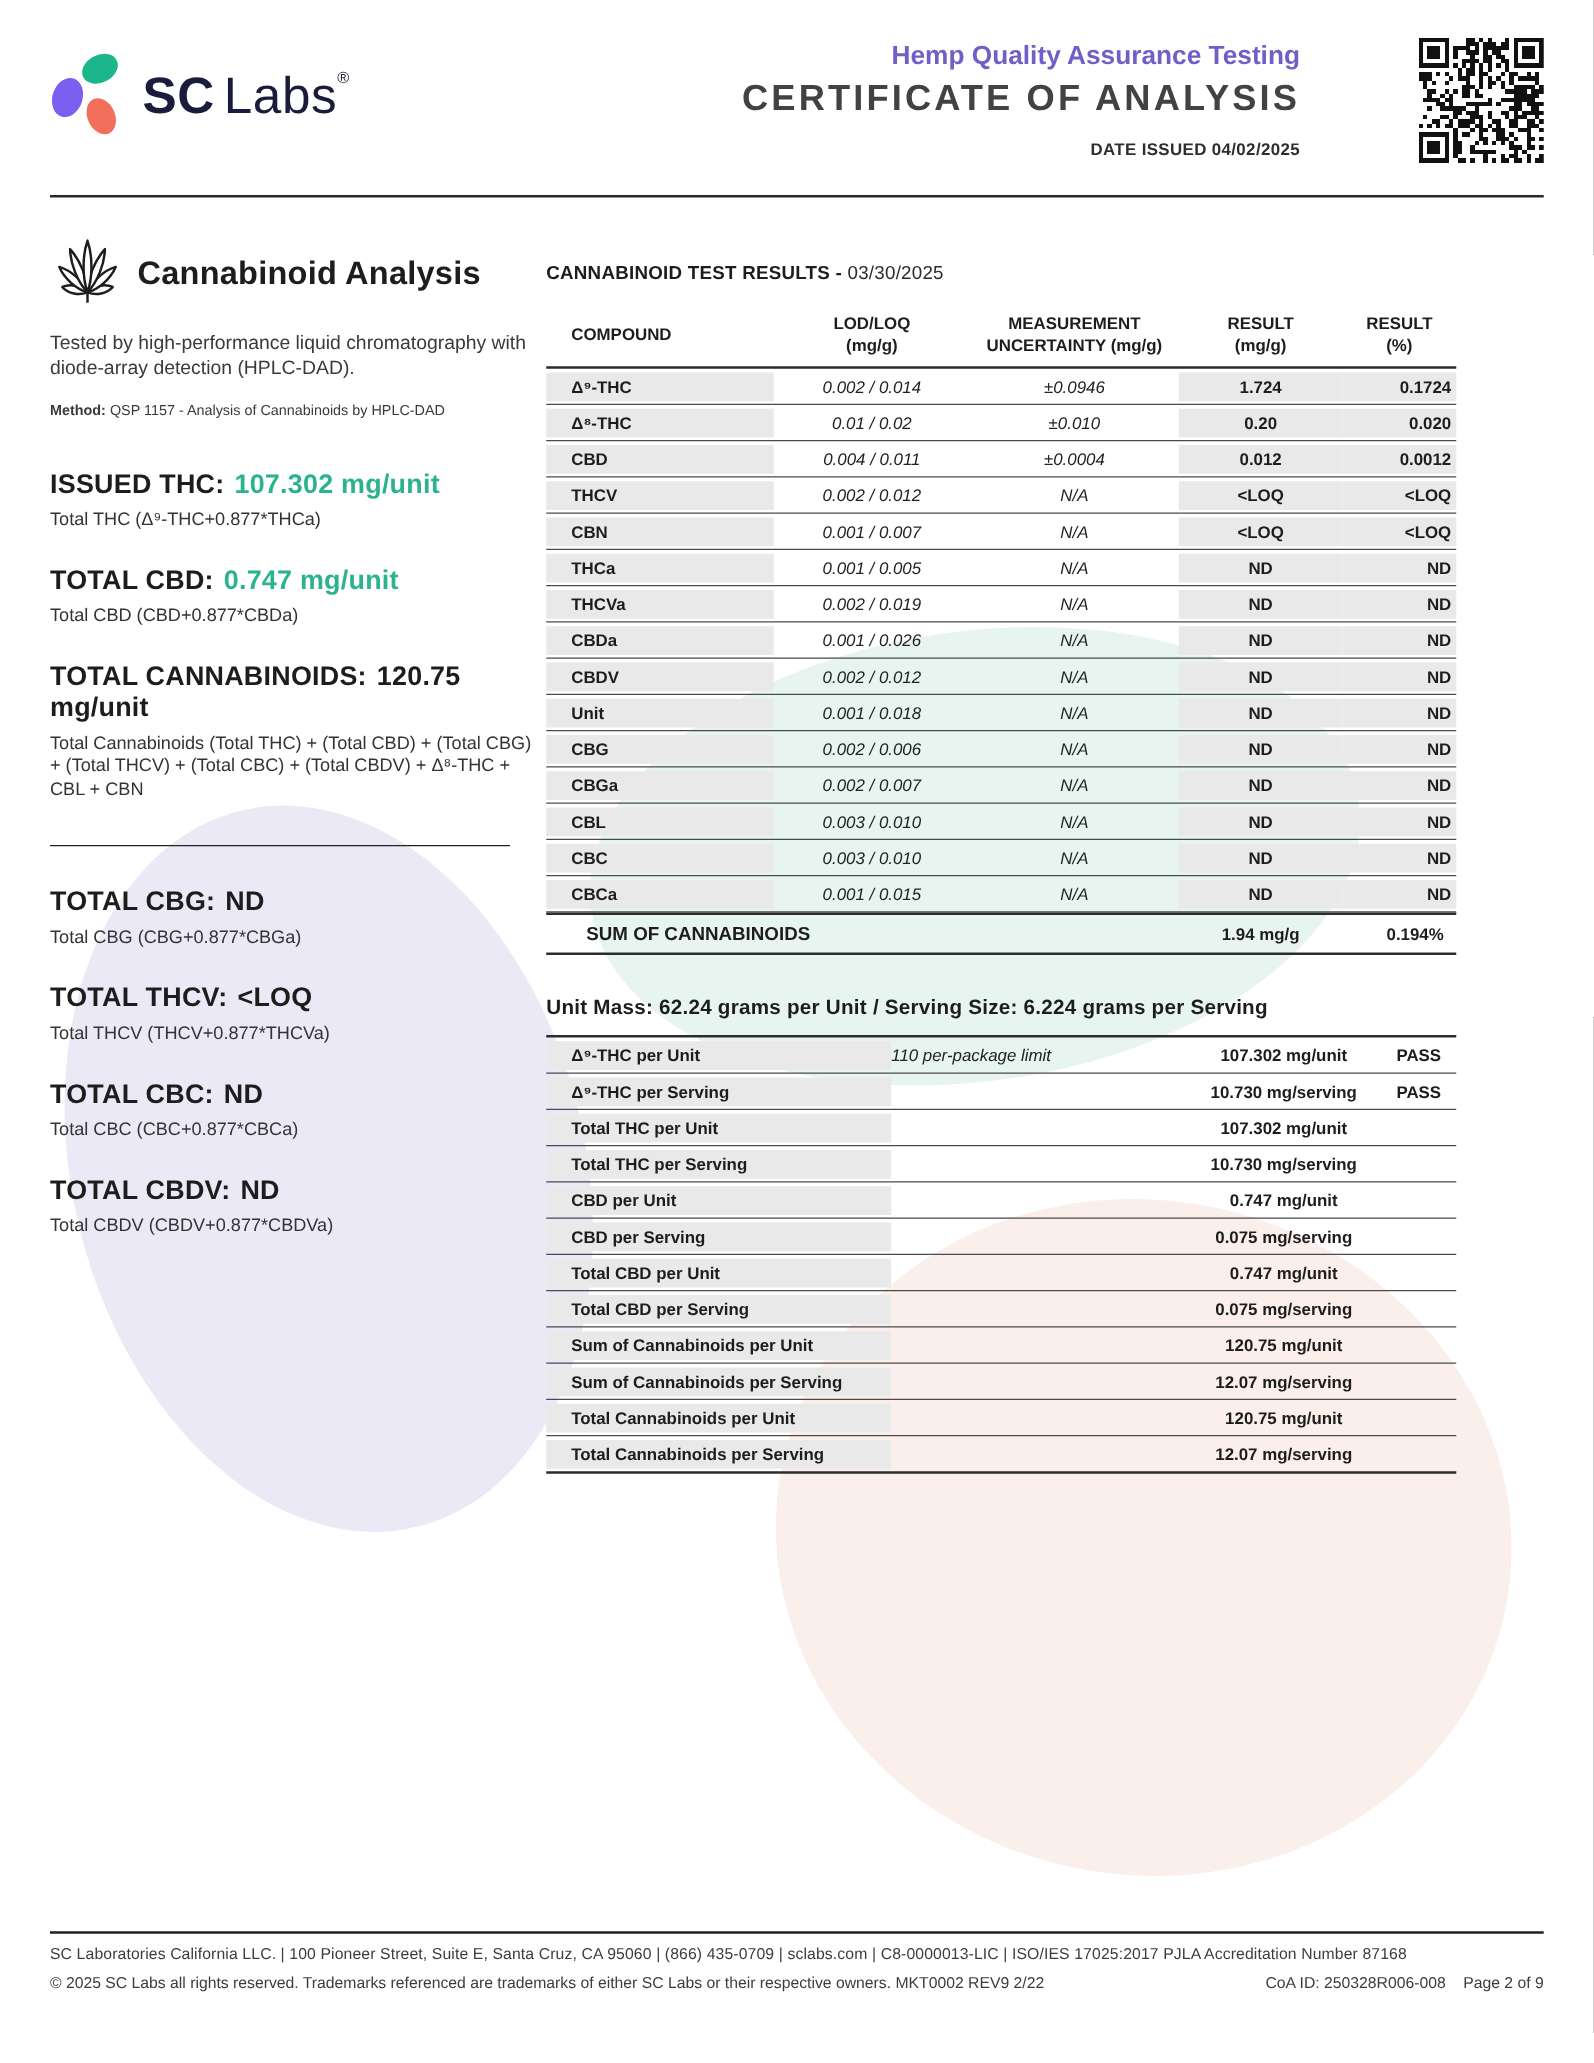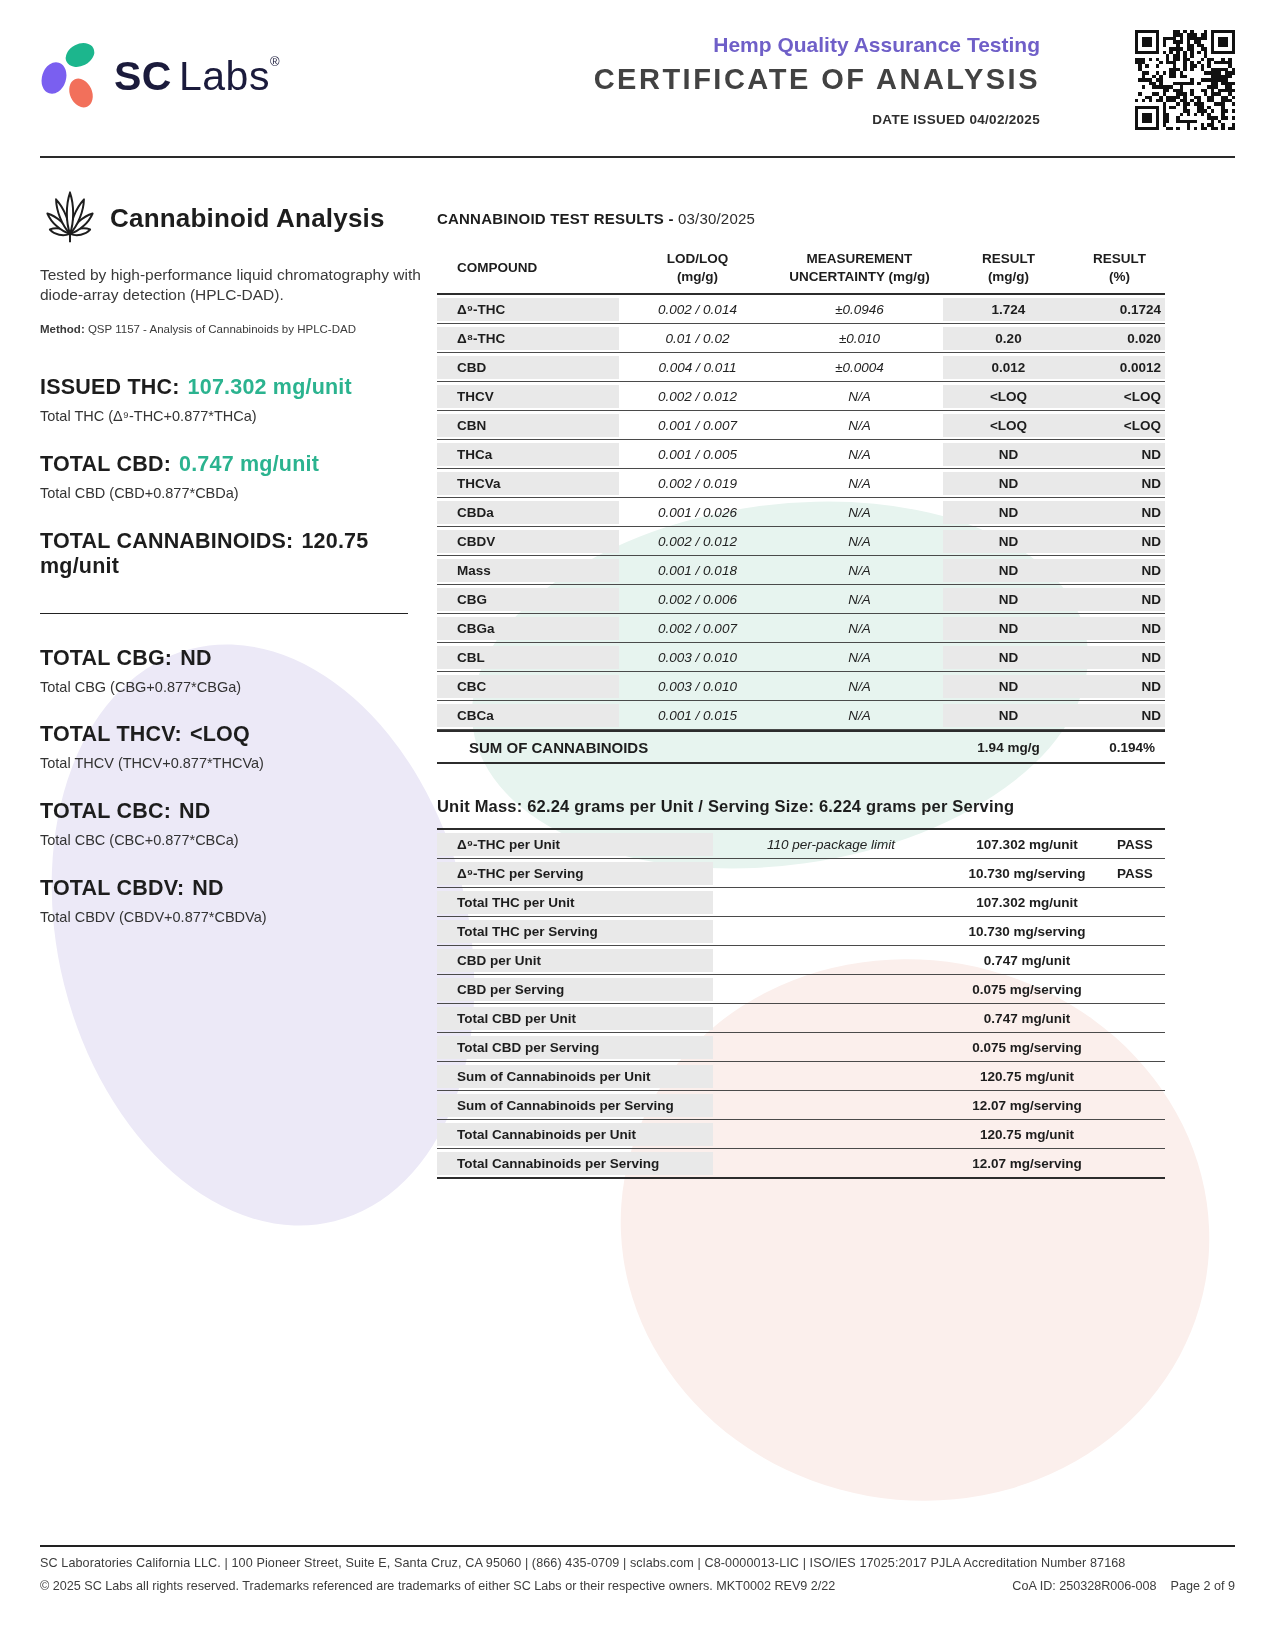--- a/index.html
+++ b/index.html
@@ -64,21 +64,21 @@
   .sum-row{display:grid;grid-template-columns:506px 131px 91px;height:30px;align-items:center;border-top:2px solid #2c2c2c;background:transparent;}
   .sum-label{font-size:15px;font-weight:700;padding-left:32px;}
   .sum-mg{font-size:13.5px;font-weight:700;text-align:center;}
   .sum-pct{font-size:13.5px;font-weight:700;text-align:right;padding-right:10px;}
 
   .unit-mass{margin-top:33px;font-size:16.5px;font-weight:700;letter-spacing:.2px;}
   .t2{margin-top:12px;border-top:2px solid #2c2c2c;border-bottom:2px solid #2c2c2c;}
   .t2-row{display:grid;grid-template-columns:276px 236px 156px 60px;height:28px;align-items:center;border-bottom:1.4px solid #4a4a4a;}
   .t2-row:last-of-type{border-bottom:none;}
   .c2-label{font-size:13.5px;font-weight:700;padding-left:20px;}
-  .c2-limit{font-size:13.5px;font-style:italic;color:#222;text-align:center;}
+  .c2-limit{font-size:13.5px;font-style:italic;color:#222;text-align:left;}
   .c2-value{font-size:13.5px;font-weight:700;text-align:center;}
   .c2-status{font-size:13.5px;font-weight:700;text-align:center;}
 
   
   .footer-rule{position:absolute;left:40px;right:40px;top:1545px;border-top:2.5px solid #222;z-index:2;}
   .footer{position:absolute;left:40px;right:40px;top:1556px;z-index:2;}
   .f-line1{font-size:12.6px;color:#3c3c3c;letter-spacing:.1px;}
   .f-line2{display:flex;justify-content:space-between;font-size:12.6px;color:#3c3c3c;margin-top:9px;}
   .f-right{display:flex;gap:14px;}
 </style>
@@ -484,20 +484,21 @@
           <div class="total-line">
             <span class="total-label">TOTAL CBD:</span><span class="total-value" data-accent="green">0.747 mg/unit</span>
           </div>
           <div class="total-formula">Total CBD (CBD+0.877*CBDa)</div>
         </div>
 
         <div class="total-item">
           <div class="total-line">
             <span class="total-label">TOTAL CANNABINOIDS:</span><span class="total-value" data-accent="dark">120.75 mg/unit</span>
           </div>
+          <div class="total-formula">Total Cannabinoids (Total THC) + (Total CBD) + (Total CBG) + (Total THCV) + (Total CBC) + (Total CBDV) + Δ⁸-THC + CBL + CBN</div>
         </div>
 
       <hr class="totals-divider">
 
         <div class="total-item">
           <div class="total-line">
             <span class="total-label">TOTAL CBG:</span><span class="total-value" data-accent="dark">ND</span>
           </div>
           <div class="total-formula">Total CBG (CBG+0.877*CBGa)</div>
         </div>
@@ -622,21 +623,21 @@
 
           <div class="t1-row">
             <div class="cell-gray c-compound">CBDV</div>
             <div class="c-lod">0.002 / 0.012</div>
             <div class="c-unc">N/A</div>
             <div class="cell-gray c-rmg">ND</div>
             <div class="cell-gray c-rpct">ND</div>
           </div>
 
           <div class="t1-row">
-            <div class="cell-gray c-compound">Mass</div>
+            <div class="cell-gray c-compound">Unit</div>
             <div class="c-lod">0.001 / 0.018</div>
             <div class="c-unc">N/A</div>
             <div class="cell-gray c-rmg">ND</div>
             <div class="cell-gray c-rpct">ND</div>
           </div>
 
           <div class="t1-row">
             <div class="cell-gray c-compound">CBG</div>
             <div class="c-lod">0.002 / 0.006</div>
             <div class="c-unc">N/A</div>

